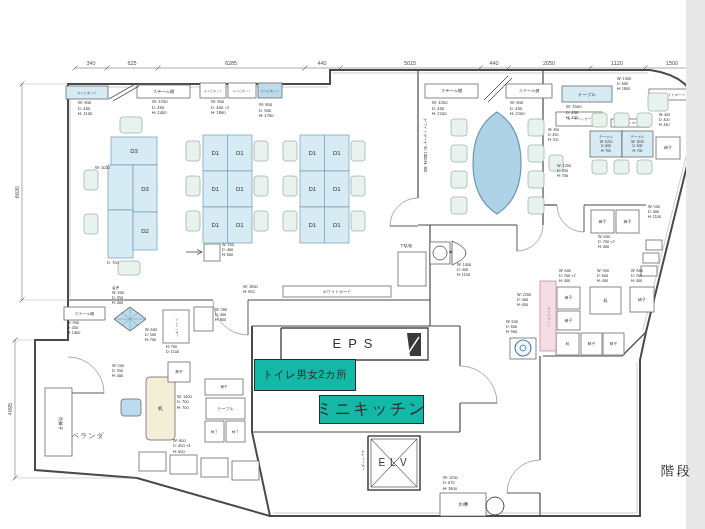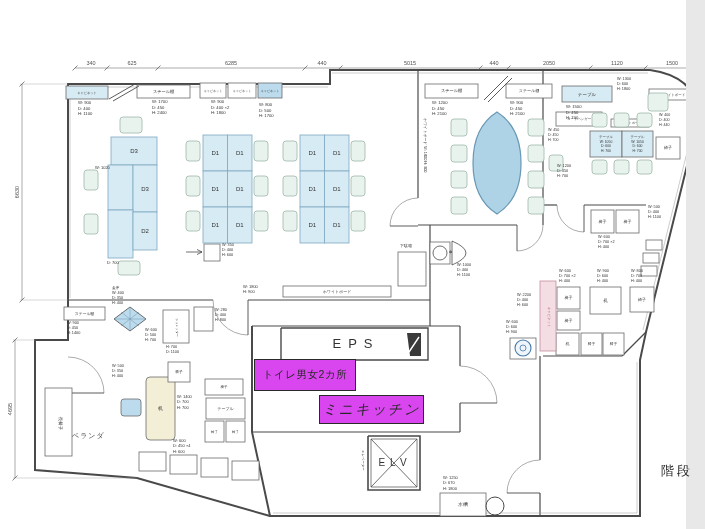--- a/index.html
+++ b/index.html
@@ -1,23 +1,23 @@
 <!DOCTYPE html>
 <html><head>
 <meta charset="utf-8">
 <style>
   html,body{margin:0;padding:0;background:#fff;}
   .stage{position:relative;width:705px;height:529px;background:#fff;overflow:hidden;
          font-family:"Liberation Sans","DejaVu Sans",sans-serif;}
   .stage svg{position:absolute;left:0;top:0;}
   .scan-band{position:absolute;top:0;right:0;width:19px;height:529px;background:#e8e8e8;}
   .lbl{position:absolute;color:#2a2a2a;white-space:nowrap;}
-  .lbl.boxed{background:#d946ef;border:1.5px solid #2a2a2a;display:flex;align-items:center;justify-content:center;}
+  .lbl.boxed{background:#14b8a6;border:1.5px solid #2a2a2a;display:flex;align-items:center;justify-content:center;}
   #lbl-toilet{left:254px;top:359px;width:100px;height:30px;font-size:10.5px;letter-spacing:.5px;}
-  #lbl-kitchen{left:319px;top:395px;width:103px;height:27px;font-size:14px;letter-spacing:2px;font-style:italic;}
+  #lbl-kitchen{left:319px;top:395px;width:103px;height:27px;font-size:16px;letter-spacing:2px;}
   #lbl-eps{left:320px;top:336px;width:72px;font-size:13px;letter-spacing:7px;text-align:center;color:#333;}
   #lbl-elv{left:368px;top:457px;width:54px;font-size:10px;letter-spacing:5px;text-align:center;color:#333;}
   #lbl-stairs{left:661px;top:462px;width:62px;font-size:13px;letter-spacing:3px;}
   #lbl-veranda{left:72px;top:431px;width:60px;font-size:7px;letter-spacing:1px;color:#444;}
 </style>
 </head>
 <body>
 
 <div class="stage">
   <svg id="plan" width="705" height="529" viewBox="0 0 705 529">

